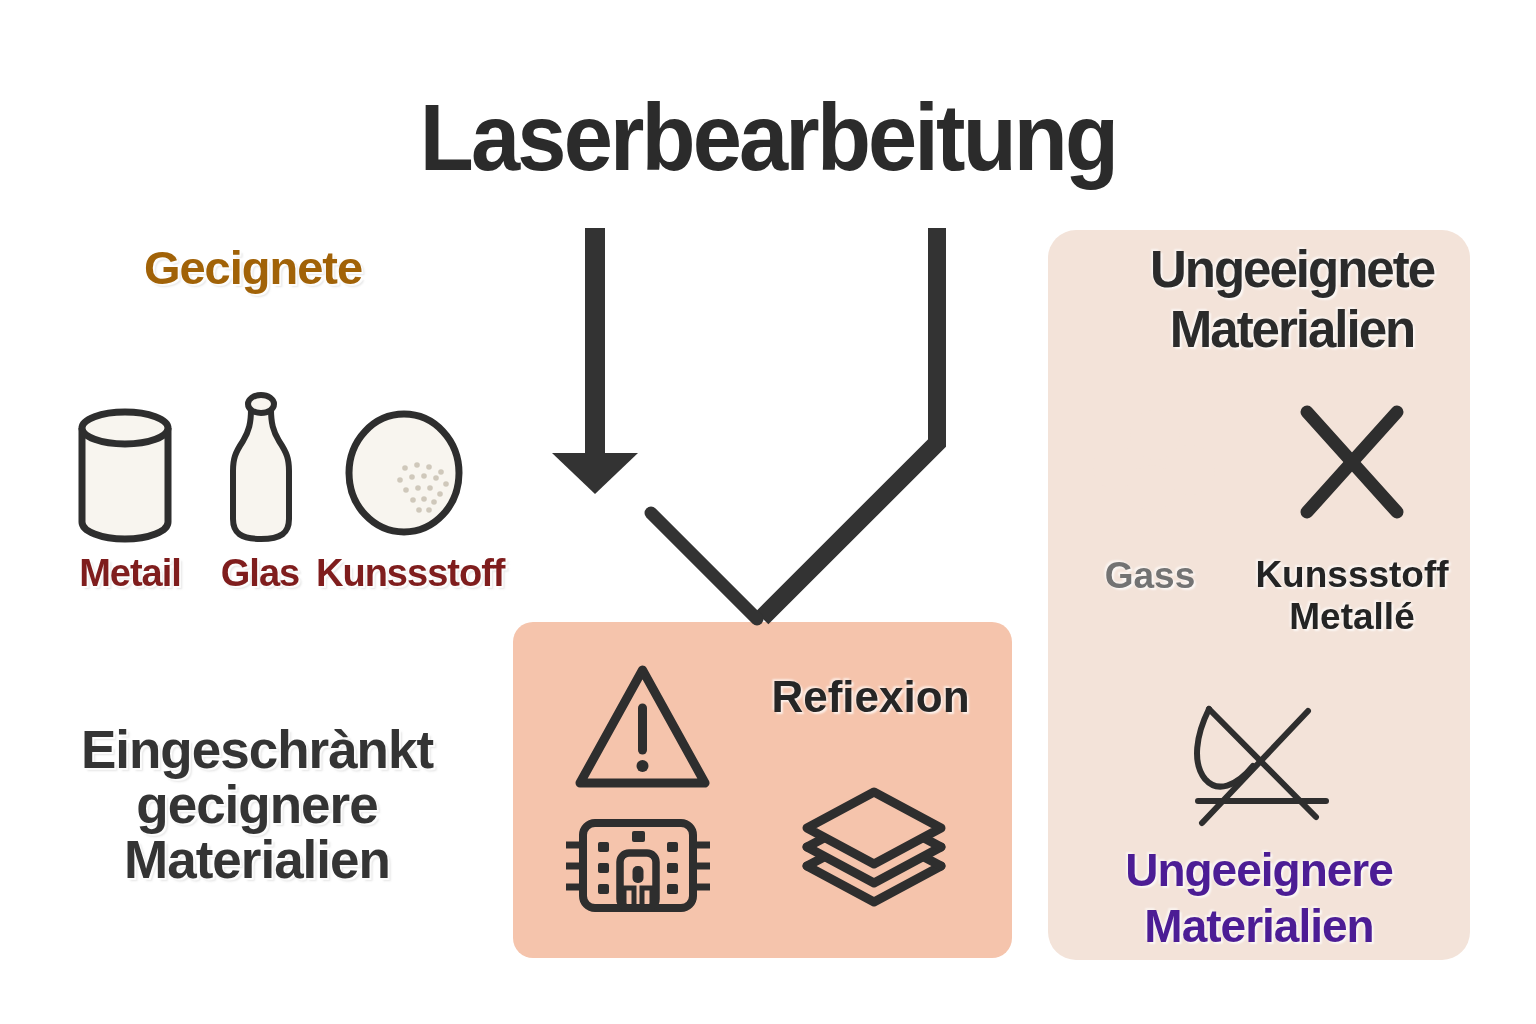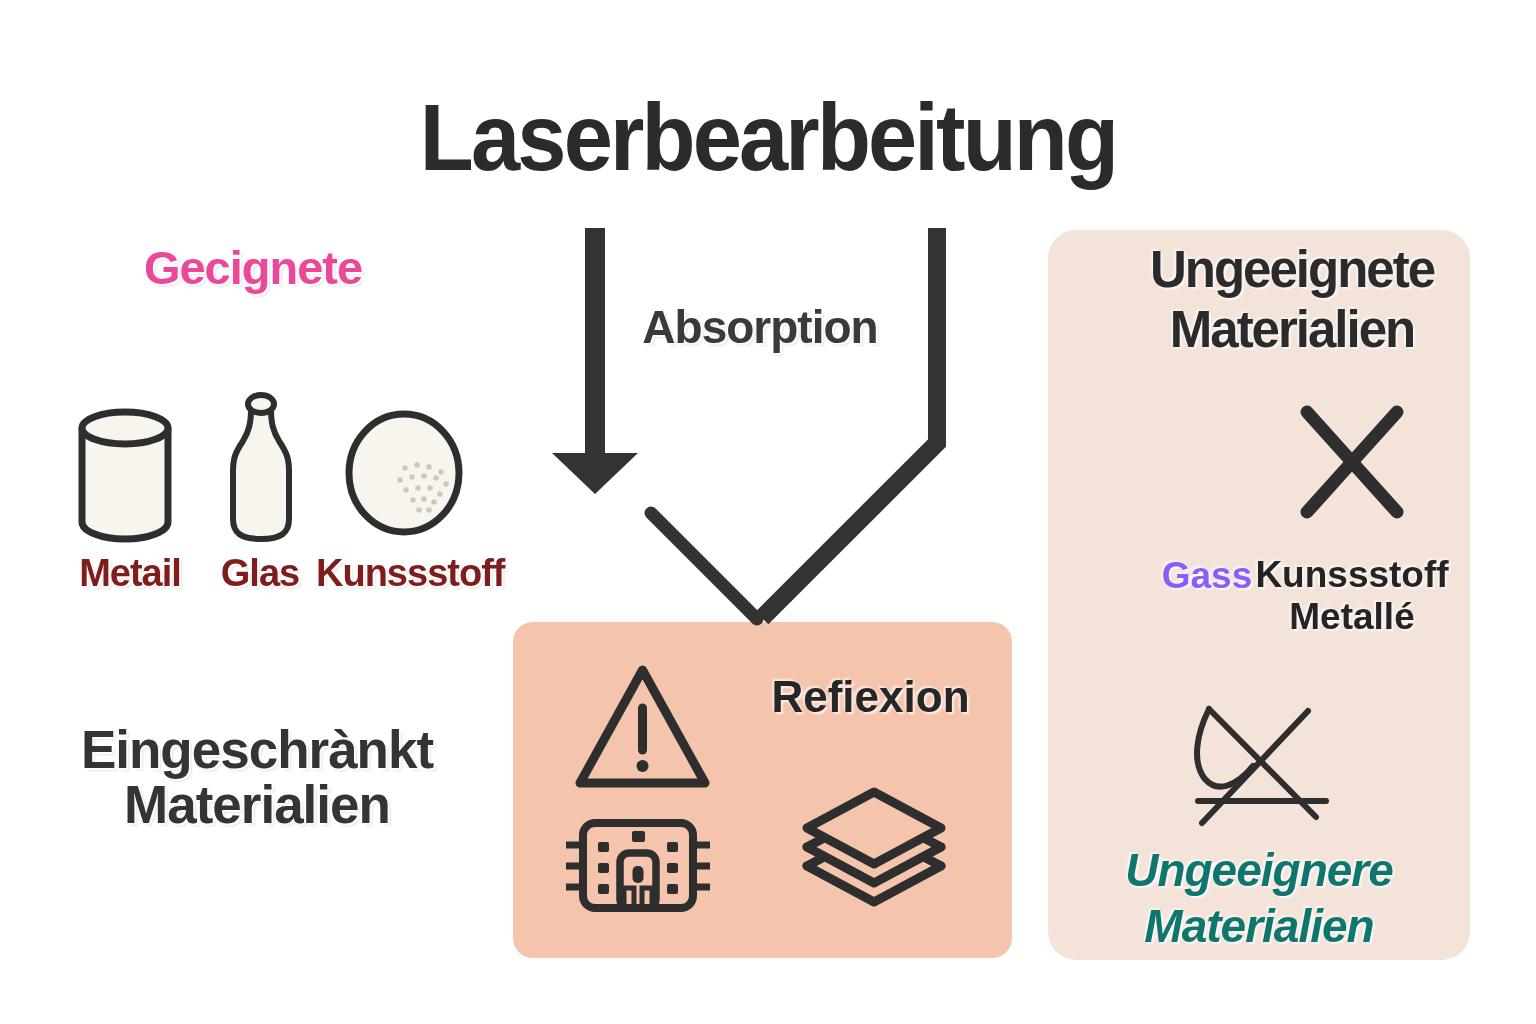--- a/index.html
+++ b/index.html
@@ -11,34 +11,34 @@
     --ink:#2e2e2e; --box1:#f5c4ac; --box2:#f3e3d9; --paper:#f8f5ef;
   }
   .abs{position:absolute;}
   .ctr{text-align:center;}
   .b{font-weight:700;}
   .halo{text-shadow:2px 2px 2px rgba(255,255,255,.75), -2px -2px 2px rgba(255,255,255,.6);}
   .emb{text-shadow:2px 2px 1px rgba(255,255,255,.9), 3px 3px 2px rgba(150,150,150,.25);}
 
   #title{left:0;right:0;top:84px;font-size:94px;letter-spacing:-3px;color:#2b2b2b;
          transform:scaleX(.94);}
-  #suit-heading{left:68px;width:370px;top:238px;font-size:47px;line-height:60px;letter-spacing:-1px;color:#ec4899;}
+  #suit-heading{left:68px;width:370px;top:238px;font-size:47px;line-height:60px;letter-spacing:-1px;color:#a16207;}
   .mat-label{top:552px;font-size:38px;letter-spacing:-1px;color:#7f1d1d;}
   #restricted-heading{left:70px;width:374px;top:722px;font-size:53px;line-height:55px;letter-spacing:-1px;color:#343434;}
 
   #absorption-label{left:620px;width:280px;top:300px;font-size:46px;letter-spacing:-1px;color:#3a3a3a;}
 
   #reflection-box{left:513px;top:622px;width:499px;height:336px;border-radius:20px;background:var(--box1);}
   #reflexion-label{left:758px;width:225px;top:672px;font-size:44px;color:#262626;}
 
   #unsuitable-box{left:1048px;top:230px;width:422px;height:730px;border-radius:28px;background:var(--box2);}
   #unsuit-heading{left:1048px;width:488px;top:240px;font-size:51px;line-height:60px;letter-spacing:-2px;color:#2b2b2b;}
-  #gas-label{left:1137px;width:140px;top:555px;font-size:37px;color:#8b5cf6;}
+  #gas-label{left:1080px;width:140px;top:555px;font-size:37px;color:#737373;}
   #metals-label{left:1252px;width:200px;top:554px;font-size:37px;line-height:42px;color:#242424;}
-  #unsuit-footer{left:1048px;width:422px;top:842px;font-size:46px;line-height:56px;letter-spacing:-1px;color:#0f766e;font-style:italic;}
+  #unsuit-footer{left:1048px;width:422px;top:842px;font-size:46px;line-height:56px;letter-spacing:-1px;color:#4c1d95;}
 
   .ink{stroke:var(--ink);fill:none;}
   .inkfill{fill:var(--ink);stroke:none;}
   .paperfill{fill:var(--paper);}
   .boxfill2{fill:var(--box2);stroke:none;}
   svg{display:block;overflow:visible;}
 </style>
 </head>
 <body>
 
@@ -83,20 +83,21 @@
         <circle cx="84" cy="100" r="2.8"></circle>
     </g>
   </svg>
 
   <div class="abs ctr b mat-label emb" style="left:60px;width:140px">Metail</div>
   <div class="abs ctr b mat-label emb" style="left:200px;width:120px">Glas</div>
   <div class="abs ctr b mat-label emb" style="left:316px;width:180px">Kunssstoff</div>
 
   <div id="restricted-heading" class="abs ctr b emb">
     <div>Eingeschrànkt</div>
+    <div>gecignere</div>
     <div>Materialien</div>
   </div>
 
   <div id="reflection-box" class="abs"></div>
 
   <svg class="abs" style="left:570px;top:658px" width="145" height="140" viewBox="0 0 145 140">
     <path class="ink" stroke-width="9" stroke-linejoin="round" d="M72.5,12 L135,125 L10,125 Z"></path>
     <line class="ink" stroke-width="9" stroke-linecap="round" x1="72.5" y1="50" x2="72.5" y2="92"></line>
     <circle class="inkfill" cx="72.5" cy="108" r="6"></circle>
   </svg>
@@ -187,15 +188,14 @@
 
   <svg class="abs" style="left:0;top:0;pointer-events:none" width="1536" height="1024" viewBox="0 0 1536 1024">
     <g stroke="#333333" fill="none">
       <line x1="595" y1="228" x2="595" y2="455" stroke-width="20"></line>
       <polyline points="937,228 937,443 762,618" stroke-width="18" stroke-linejoin="miter"></polyline>
       <line x1="651" y1="513" x2="757" y2="619" stroke-width="13" stroke-linecap="round"></line>
     </g>
     <polygon fill="#333333" points="552,453 638,453 595,494"></polygon>
   </svg>
 
-  <div id="absorption-label" class="abs ctr b emb">Absorption</div>
 
 </div>
 
 </body></html>

